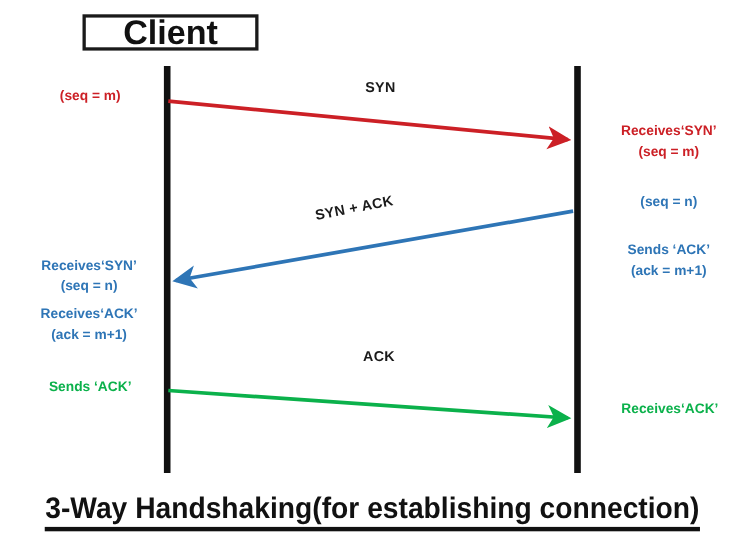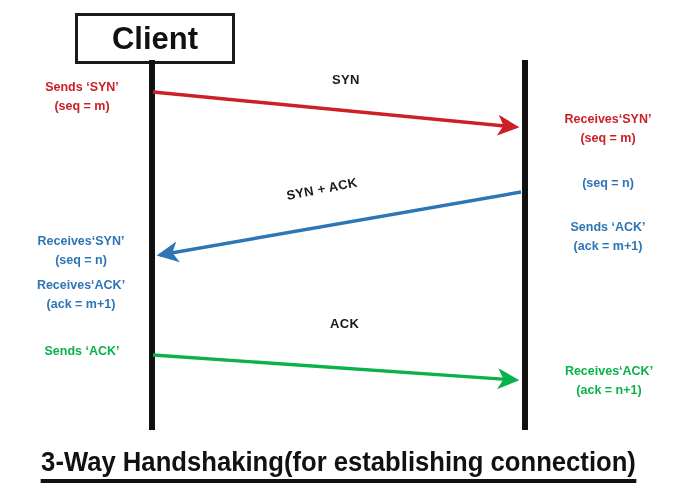--- a/index.html
+++ b/index.html
@@ -26,21 +26,21 @@
     align-items: center;
     justify-content: center;
   }
   .node-label {
     font-size: 31px;
     font-weight: bold;
     color: #111111;
     letter-spacing: 0px;
     line-height: 1;
   }
-  #client-box { left: 75px;  top: 13px; width: 160px; height: 51px; }
+  #client-box { left: 75px;  top: 13px; width: 160px; height: 33px; }
   #server-box { left: 455px; top: 13px; width: 150px; height: 47px; }
 
   
   .lifeline {
     position: absolute;
     width: 6px;
     background: #111111;
     top: 60px;
     height: 370px;
   }
@@ -146,21 +146,20 @@
     <line x1="521" y1="192" x2="160" y2="255" stroke="#2e75b6" stroke-width="3.4" marker-end="url(#head-blue)"></line>
 
     <line x1="153" y1="355" x2="516" y2="380" stroke="#0bb14b" stroke-width="3.4" marker-end="url(#head-green)"></line>
   </svg>
 
   <div id="label-syn" class="arrow-label">SYN</div>
   <div id="label-syn-ack" class="arrow-label">SYN + ACK</div>
   <div id="label-ack" class="arrow-label">ACK</div>
 
   <div id="note-client-syn" class="note red">
-    <span class="ln">Sends ‘SYN’</span>
     <span class="ln">(seq = m)</span>
   </div>
 
   <div id="note-client-recv-syn" class="note blue">
     <span class="ln">Receives‘SYN’</span>
     <span class="ln">(seq = n)</span>
   </div>
 
   <div id="note-client-recv-ack" class="note blue">
     <span class="ln">Receives‘ACK’</span>
@@ -180,20 +179,19 @@
     <span class="ln">(seq = n)</span>
   </div>
 
   <div id="note-server-send-ack" class="note blue">
     <span class="ln">Sends ‘ACK’</span>
     <span class="ln">(ack = m+1)</span>
   </div>
 
   <div id="note-server-recv-ack" class="note green">
     <span class="ln">Receives‘ACK’</span>
-    <span class="ln">(ack = n+1)</span>
   </div>
 
   <div id="caption">
     <span id="caption-text">3-Way Handshaking(for establishing connection)</span>
   </div>
 
 </div>
 
 </body></html>

